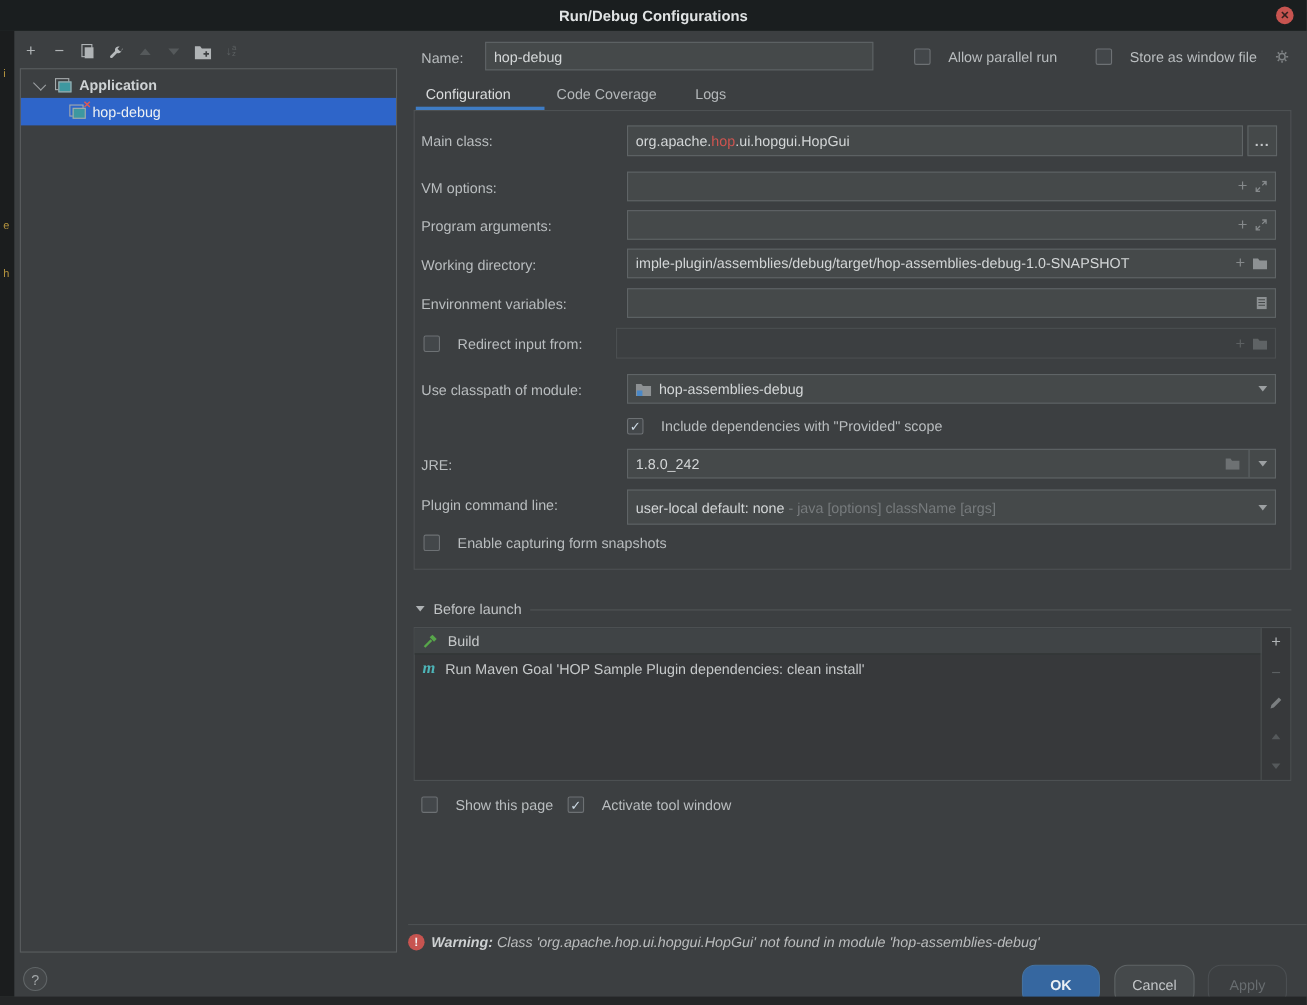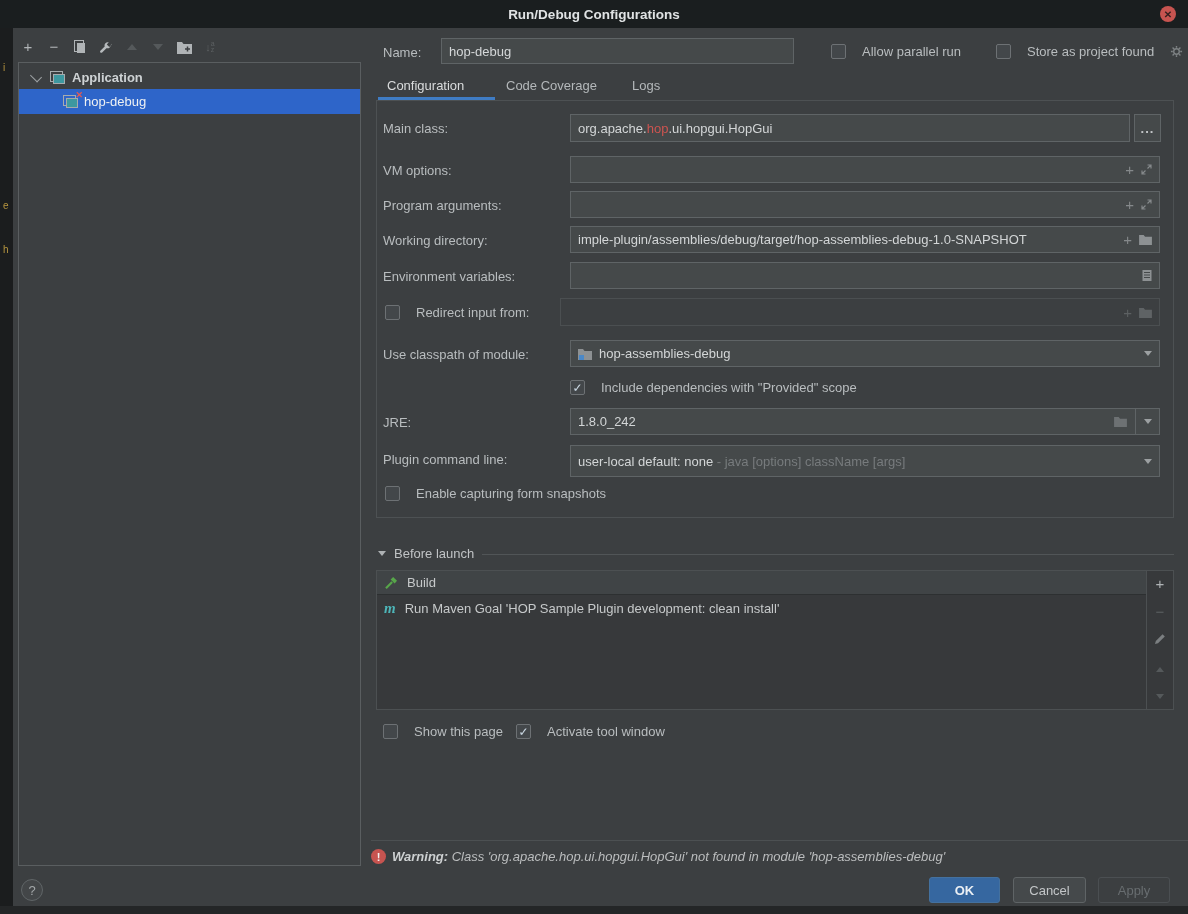--- a/index.html
+++ b/index.html
@@ -95,21 +95,21 @@
   .maven-m { color:#4db5b8; font-family:"Liberation Serif", serif; font-style:italic; font-weight:bold; font-size:15px; line-height:13px; }
   .tri-up.small { border-left-width:4px; border-right-width:4px; border-bottom-width:5px; }
   .tri-down.small { border-left-width:4px; border-right-width:4px; border-top-width:5px; }
 
   
   .sep-line { left:371px; top:840px; width:817px; height:1px; background:#4c5052; }
   .warn-icon { left:371px; top:849px; width:15px; height:15px; border-radius:50%; background:#c75450;
     color:#f3efee; font-size:11px; font-weight:bold; display:flex; align-items:center; justify-content:center; }
   .warn-text { left:392px; top:849px; color:#bbbdbe; white-space:nowrap;font-style:italic; }
   .warn-text b { color:#cdd0d1; }
-  .btn { position:absolute; top:877px; height:26px; border-radius:3px; display:flex; align-items:center;
+  .btn { position:absolute; top:877px; height:37px; border-radius:12px; display:flex; align-items:center;
     justify-content:center; cursor:pointer; }
   .btn-ok { left:929px; width:71px; background:#3667a0; border:1px solid #44719f; color:#eaeff4; font-weight:bold; }
   .btn-cancel { left:1013px; width:73px; background:#45494b; border:1px solid #5f6466; color:#c3c6c8; }
   .btn-apply { left:1098px; width:72px; background:transparent; border:1px solid #4b4f52; color:#686d70; }
   .help-btn { left:21px; top:879px; width:22px; height:22px; border-radius:50%; background:#434648;
     border:1px solid #606567; color:#a3a7a9; display:flex; align-items:center; justify-content:center;
     font-size:13px; cursor:pointer; }
 </style>
 </head>
 <body>
@@ -178,21 +178,21 @@
 
 <span class="row-label" style="left:383px; top:45px">Name:</span>
 <input class="abs name-input" value="hop-debug" style="">
 
 <div class="cb-row" style="left:831px; top:44px">
   <span class="checkbox"></span>
   <span>Allow parallel run</span>
 </div>
 <div class="cb-row" style="left:996px; top:44px">
   <span class="checkbox"></span>
-  <span>Store as project found</span>
+  <span>Store as window file</span>
   <svg width="13" height="13" viewBox="0 0 14 14">
       <g stroke="#7e8284" stroke-width="1.5" fill="none">
         <circle cx="7" cy="7" r="3"></circle>
         <path d="M7 1v2M7 11v2M1 7h2M11 7h2M2.8 2.8l1.4 1.4M9.8 9.8l1.4 1.4M11.2 2.8L9.8 4.2M4.2 9.8l-1.4 1.4"></path>
       </g>
     </svg>
 </div>
 
 <span class="tab active" style="left:387px">Configuration</span>
 <span class="tab" style="left:506px">Code Coverage</span>
@@ -321,21 +321,21 @@
 <div class="abs bl-list">
   <div class="bl-item first" style="top:0">
     <svg width="14" height="14" viewBox="0 0 14 14">
         <path d="M1.2 11.4 7.4 5.2l1.5 1.5-6.2 6.2z" fill="#57a64a"></path>
         <path d="M6.6 3.4 9.2 1l3.8 3.8-2.4 2.6z" fill="#57a64a"></path>
       </svg>
     <span>Build</span>
   </div>
   <div class="bl-item" style="top:25px">
     <span class="maven-m">m</span>
-    <span>Run Maven Goal 'HOP Sample Plugin development: clean install'</span>
+    <span>Run Maven Goal 'HOP Sample Plugin dependencies: clean install'</span>
   </div>
   <div class="bl-strip">
     <span class="glyph" style="cursor:pointer">+</span>
     <span class="glyph dim" style="cursor:pointer">−</span>
     <svg width="12" height="12" viewBox="0 0 12 12" style="cursor:pointer">
         <path fill="#7b7f81" d="M1 11l.8-3L8.6 1.2l2.2 2.2L4 10.2z"></path>
       </svg>
     <span class="tri-up small" style="cursor:pointer; margin-top:8px"></span>
     <span class="tri-down small" style="cursor:pointer; margin-top:8px"></span>
   </div>

